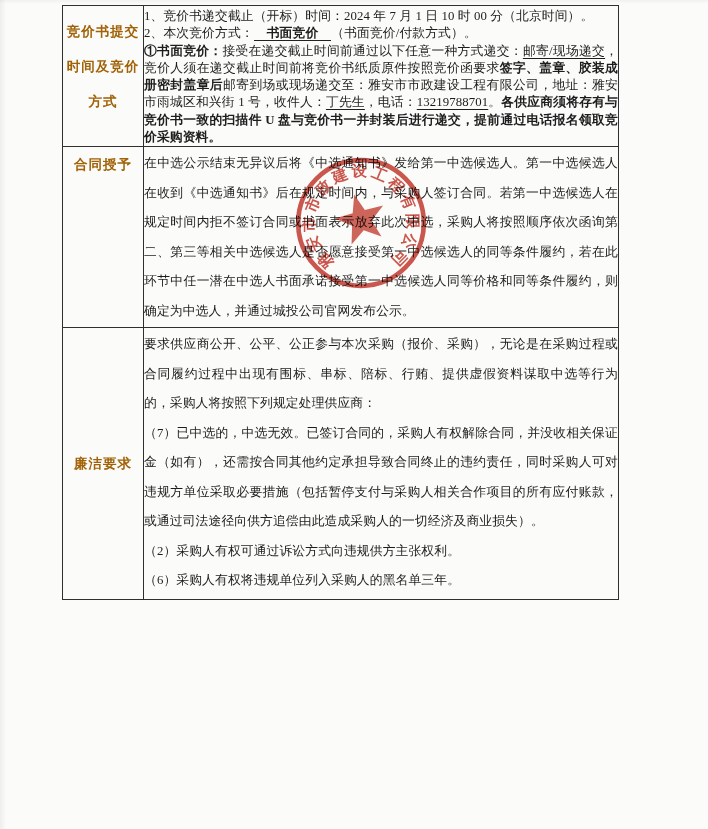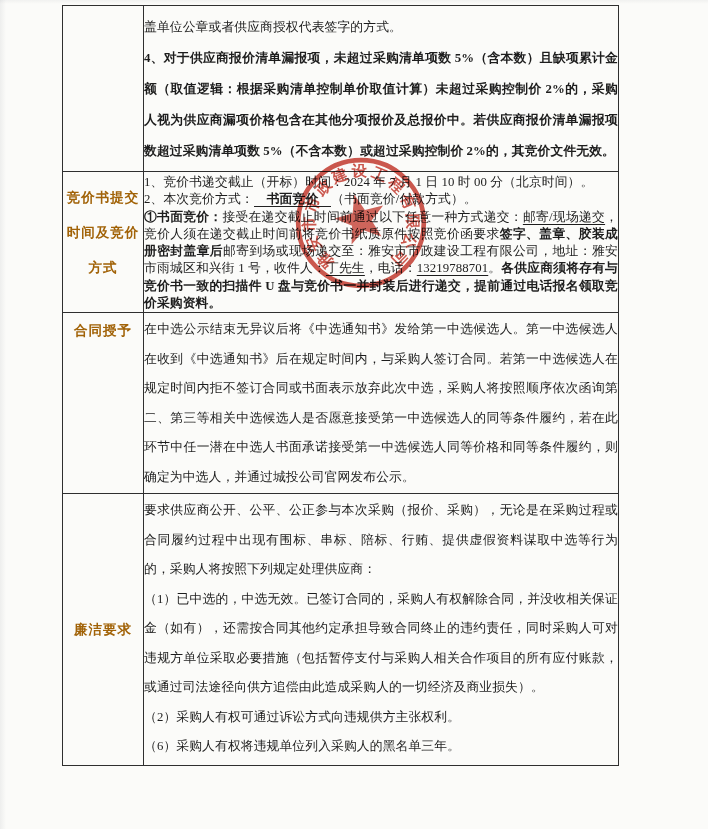--- a/index.html
+++ b/index.html
@@ -79,27 +79,20 @@
 </head>
 <body>
 
 <div class="page">
   <div class="edge-shade-left"></div>
   <div class="edge-shade-top"></div>
 
   <table class="doc">
 
     <tbody>
-        <tr class="r0" style="height: 166px;">
-      <td class="hd"></td>
-      <td class="ct">
-        <p><span>盖单位公章或者供应商授权代表签字的方式。</span></p>
-        <p class="b"><span>4、对于供应商报价清单漏报项，未超过采购清单项数 5%（含本数）且缺项累计金额（取值逻辑：根据采购清单控制单价取值计算）未超过采购控制价 2%的，采购人视为供应商漏项价格包含在其他分项报价及总报价中。若供应商报价清单漏报项数超过采购清单项数 5%（不含本数）或超过采购控制价 2%的，其竞价文件无效。</span></p>
-      </td>
-    </tr>
 
     <tr class="r1" style="height: 141px;">
       <td class="hd">
         <div class="hd-lines">
           <div>竞价书提交</div>
           <div>时间及竞价</div>
           <div>方式</div>
         </div>
       </td>
       <td class="ct">
@@ -122,21 +115,21 @@
         <p><span>在中选公示结束无异议后将《中选通知书》发给第一中选候选人。第一中选候选人在收到《中选通知书》后在规定时间内，与采购人签订合同。若第一中选候选人在规定时间内拒不签订合同或书面表示放弃此次中选，采购人将按照顺序依次函询第二、第三等相关中选候选人是否愿意接受第一中选候选人的同等条件履约，若在此环节中任一潜在中选人书面承诺接受第一中选候选人同等价格和同等条件履约，则确定为中选人，并通过城投公司官网发布公示。</span></p>
       </td>
     </tr>
 
     <tr class="r4" style="height: 272px;">
       <td class="hd">
         <div class="hd-center">廉洁要求</div>
       </td>
       <td class="ct">
         <p><span>要求供应商公开、公平、公正参与本次采购（报价、采购），无论是在采购过程或合同履约过程中出现有围标、串标、陪标、行贿、提供虚假资料谋取中选等行为的，采购人将按照下列规定处理供应商：</span></p>
-        <p><span>（1）已中选的，中选无效。已签订合同的，采购人有权解除合同，并没收相关保证金（如有），还需按合同其他约定承担导致合同终止的违约责任，同时采购人可对违规方单位采取必要措施（包括暂停支付与采购人相关合作项目的所有应付账款，或通过司法途径向供方追偿由此造成采购人的一切经济及商业损失）。</span></p>
+        <p><span>（7）已中选的，中选无效。已签订合同的，采购人有权解除合同，并没收相关保证金（如有），还需按合同其他约定承担导致合同终止的违约责任，同时采购人可对违规方单位采取必要措施（包括暂停支付与采购人相关合作项目的所有应付账款，或通过司法途径向供方追偿由此造成采购人的一切经济及商业损失）。</span></p>
         <p><span>（2）采购人有权可通过诉讼方式向违规供方主张权利。</span></p>
         <p><span>（6）采购人有权将违规单位列入采购人的黑名单三年。</span></p>
       </td>
     </tr>
   </tbody>
     </table>
 
   <svg class="stamp" viewBox="0 0 150 150" aria-hidden="true">
     <circle cx="75" cy="75" r="62" fill="none" stroke="#c84136" stroke-width="4.6"></circle>
     <defs>

